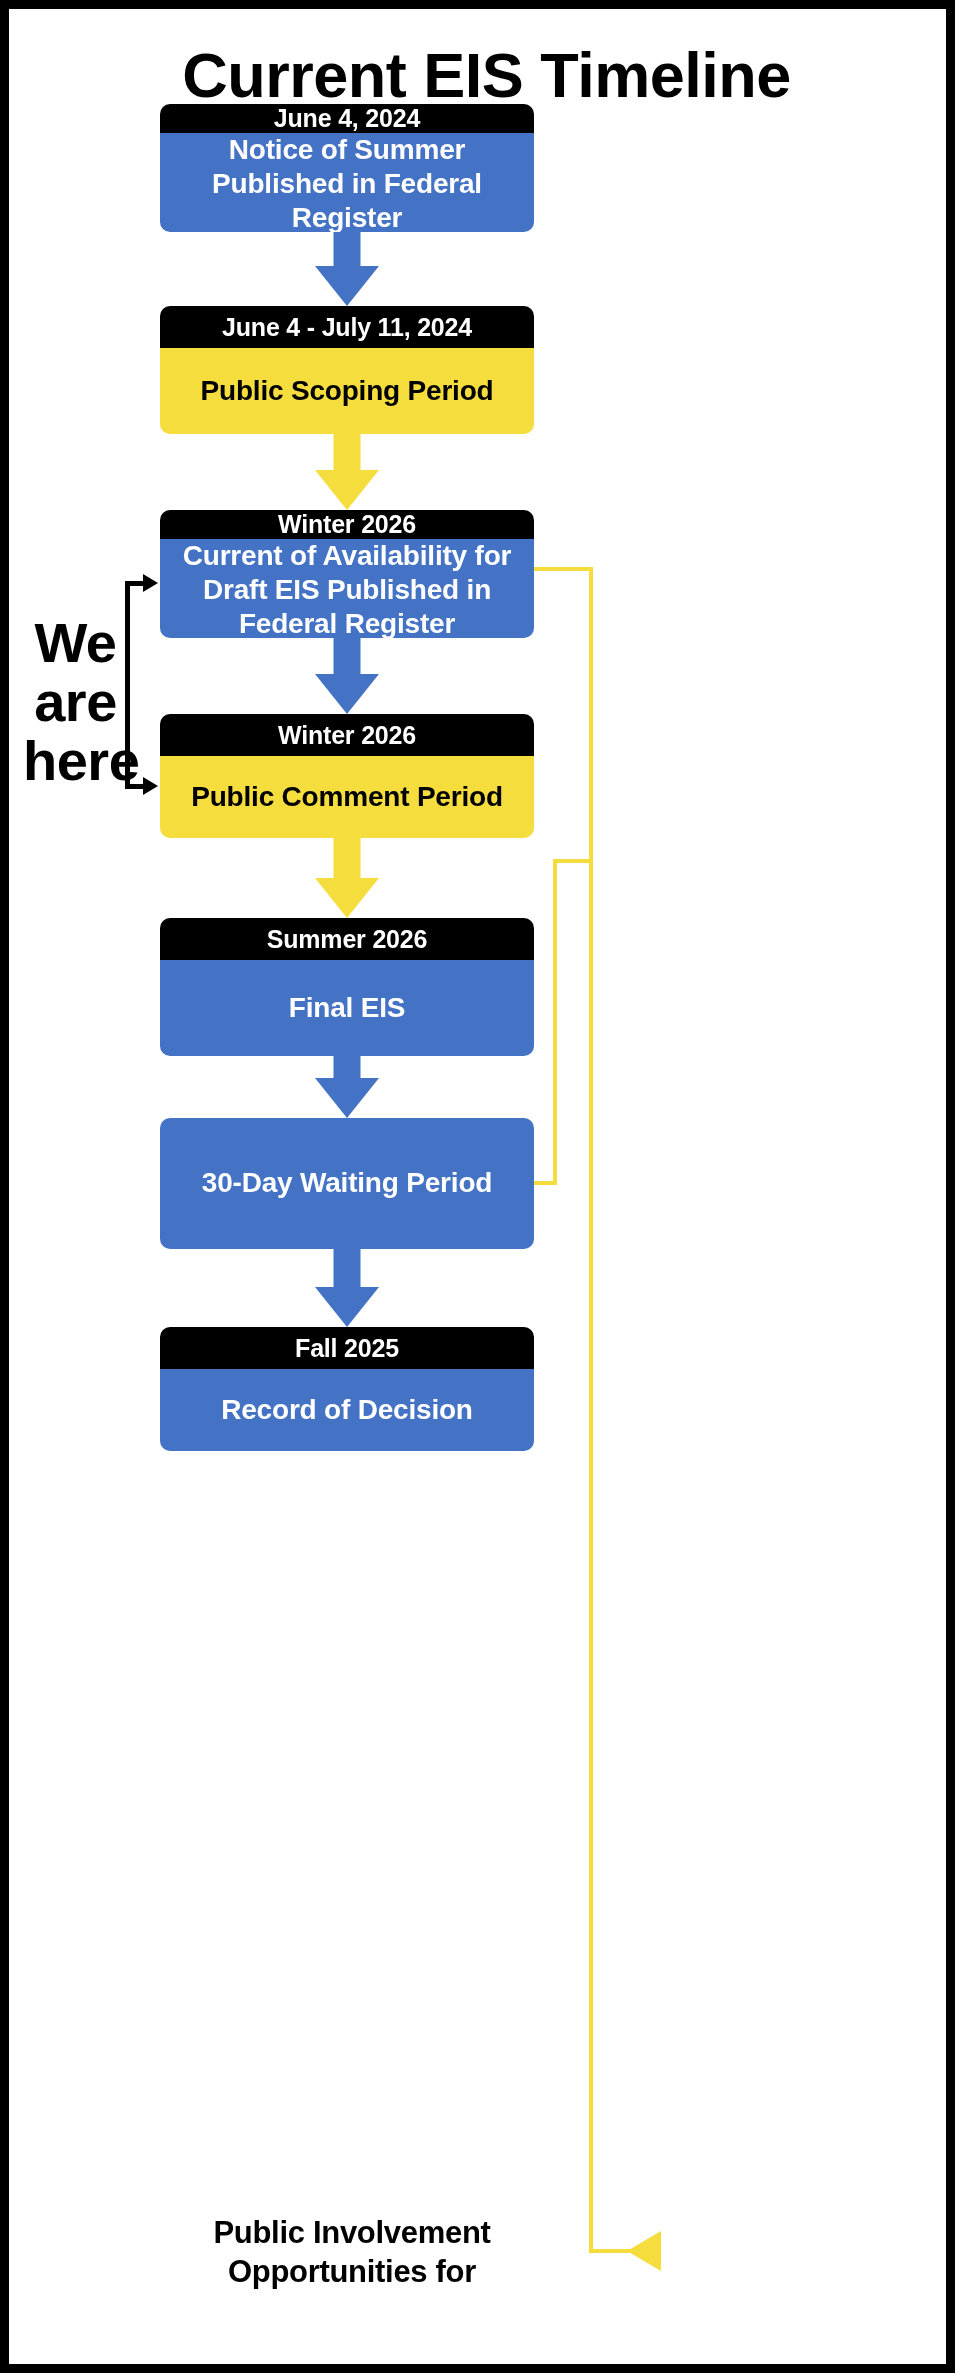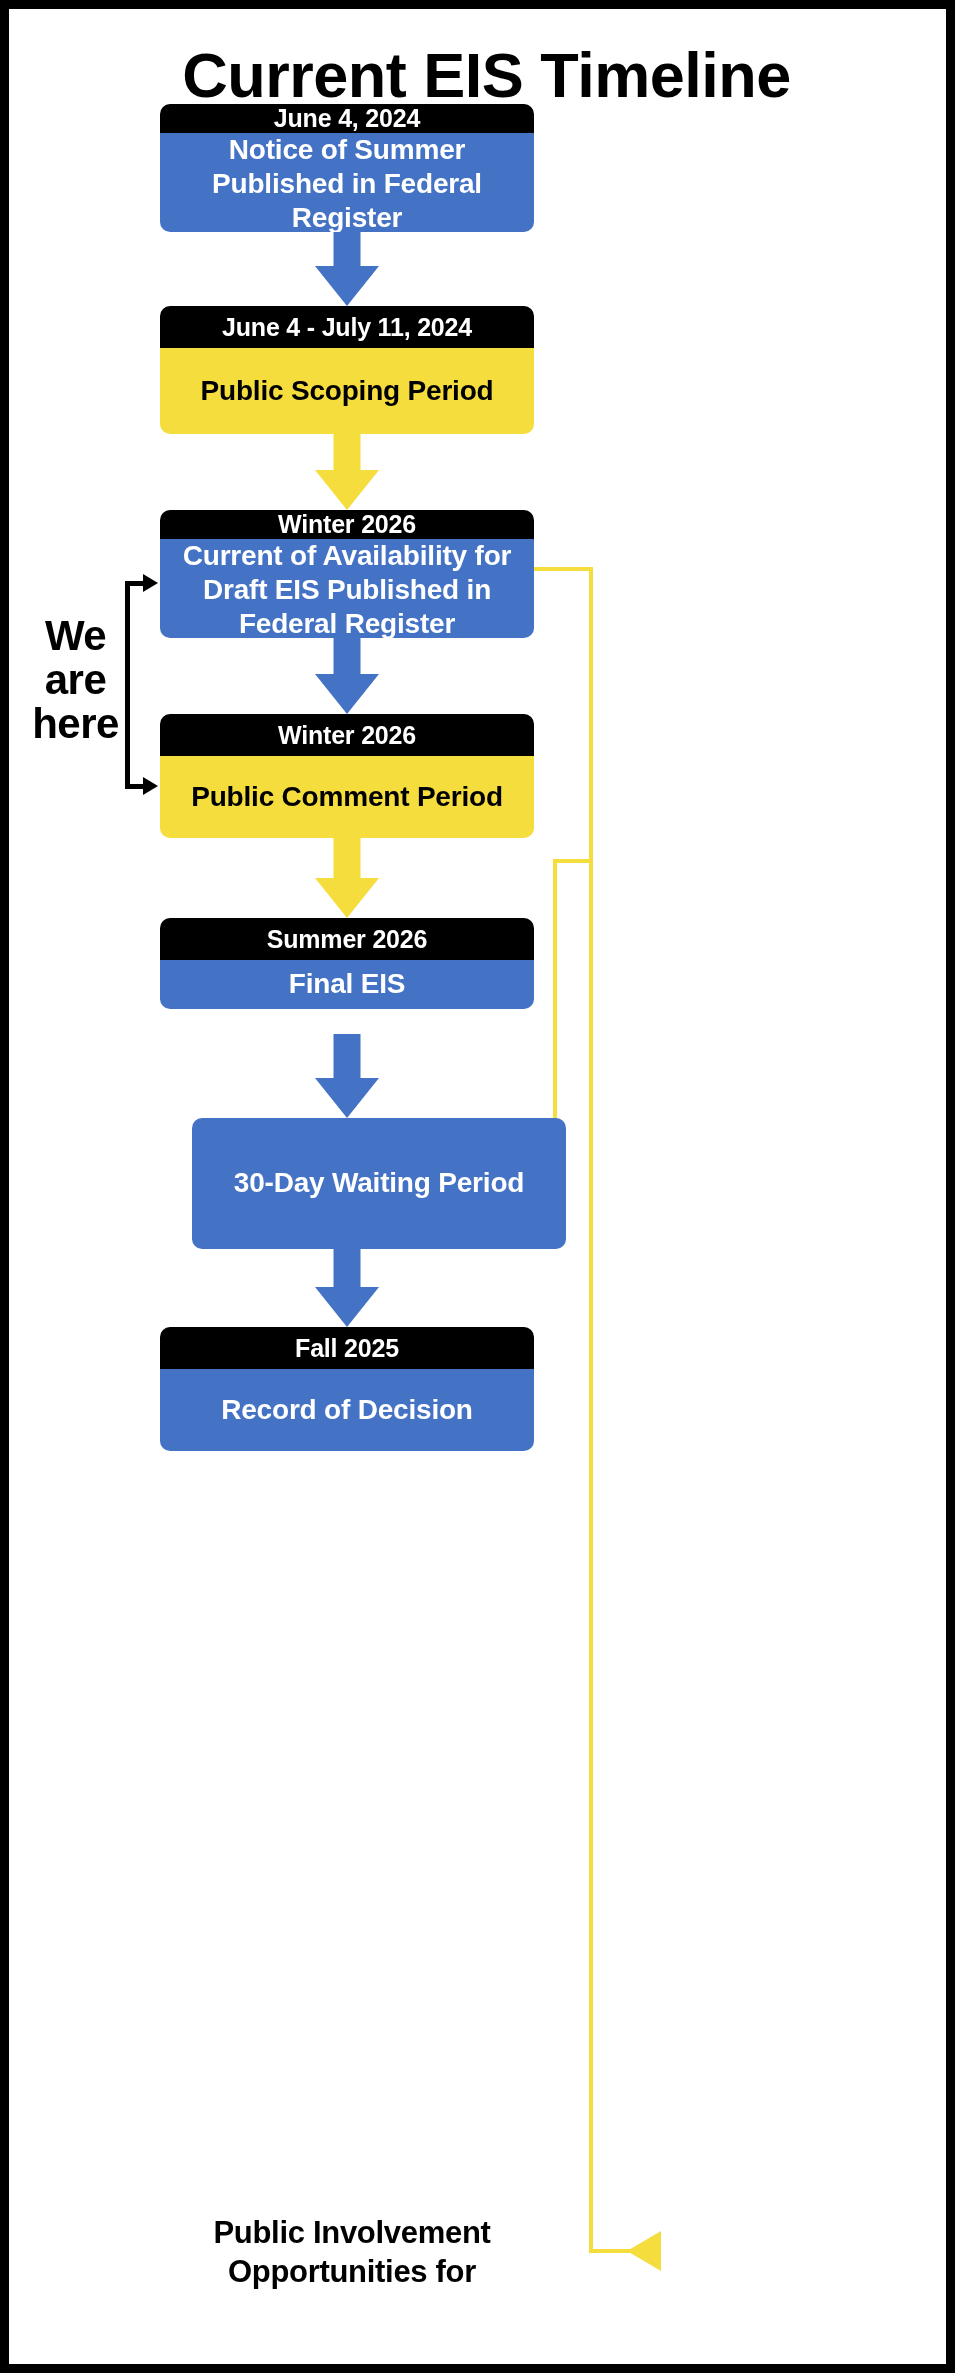--- a/index.html
+++ b/index.html
@@ -99,21 +99,21 @@
   }
   .arrow.blue .shaft { background: #4472c4; }
   .arrow.blue .head { border-top: 40px solid #4472c4; }
   .arrow.yellow .shaft { background: #f5dd3d; }
   .arrow.yellow .head { border-top: 40px solid #f5dd3d; }
 
   
   .bracket-label {
     position: absolute;
     text-align: center;
-    font-size: 42px;
+    font-size: 56px;
     font-weight: bold;
     line-height: 1.05;
     color: #000000;
     letter-spacing: -0.5px;
   }
   .brk-v {
     position: absolute;
     background: #000000;
     width: 5px;
   }
@@ -302,31 +302,31 @@
     <div class="node yellow" style="left:151px; top:705px; width:374px; height:124px;">
       <div class="hdr" style="height:42px;">Winter 2026</div>
       <div class="body">Public Comment Period</div>
     </div>
 
     <div class="arrow yellow" style="left:306px; top:829px; width:64px; height:80px;">
       <div class="shaft" style="width:27px; height:40px;"></div>
       <div class="head"></div>
     </div>
 
-    <div class="node blue" style="left:151px; top:909px; width:374px; height:91px;">
+    <div class="node blue" style="left:151px; top:909px; width:374px; height:138px;">
       <div class="hdr" style="height:42px;">Summer 2026</div>
       <div class="body">Final EIS</div>
     </div>
 
     <div class="arrow blue" style="left:306px; top:1025px; width:64px; height:84px;">
       <div class="shaft" style="width:27px; height:44px;"></div>
       <div class="head"></div>
     </div>
 
-    <div class="node blue noheader" style="left:151px; top:1109px; width:374px; height:131px;margin-left:32px;">
+    <div class="node blue noheader" style="left:151px; top:1109px; width:374px; height:131px;">
       <div class="body">30-Day Waiting Period</div>
     </div>
 
     <div class="arrow blue" style="left:306px; top:1240px; width:64px; height:78px;">
       <div class="shaft" style="width:27px; height:38px;"></div>
       <div class="head"></div>
     </div>
 
     <div class="node blue" style="left:151px; top:1318px; width:374px; height:124px;">
       <div class="hdr" style="height:42px;">Fall 2025</div>

